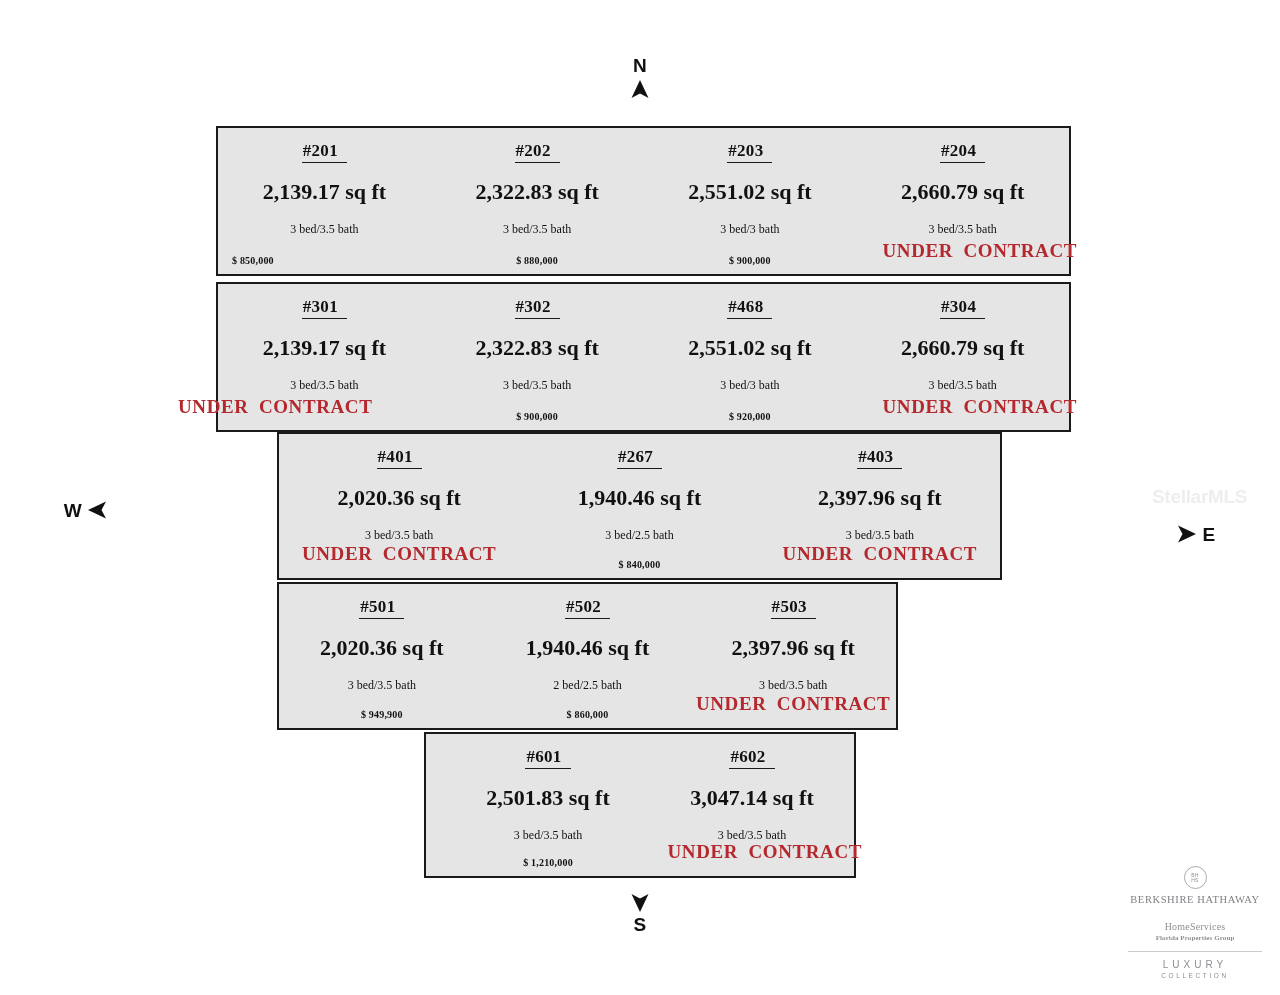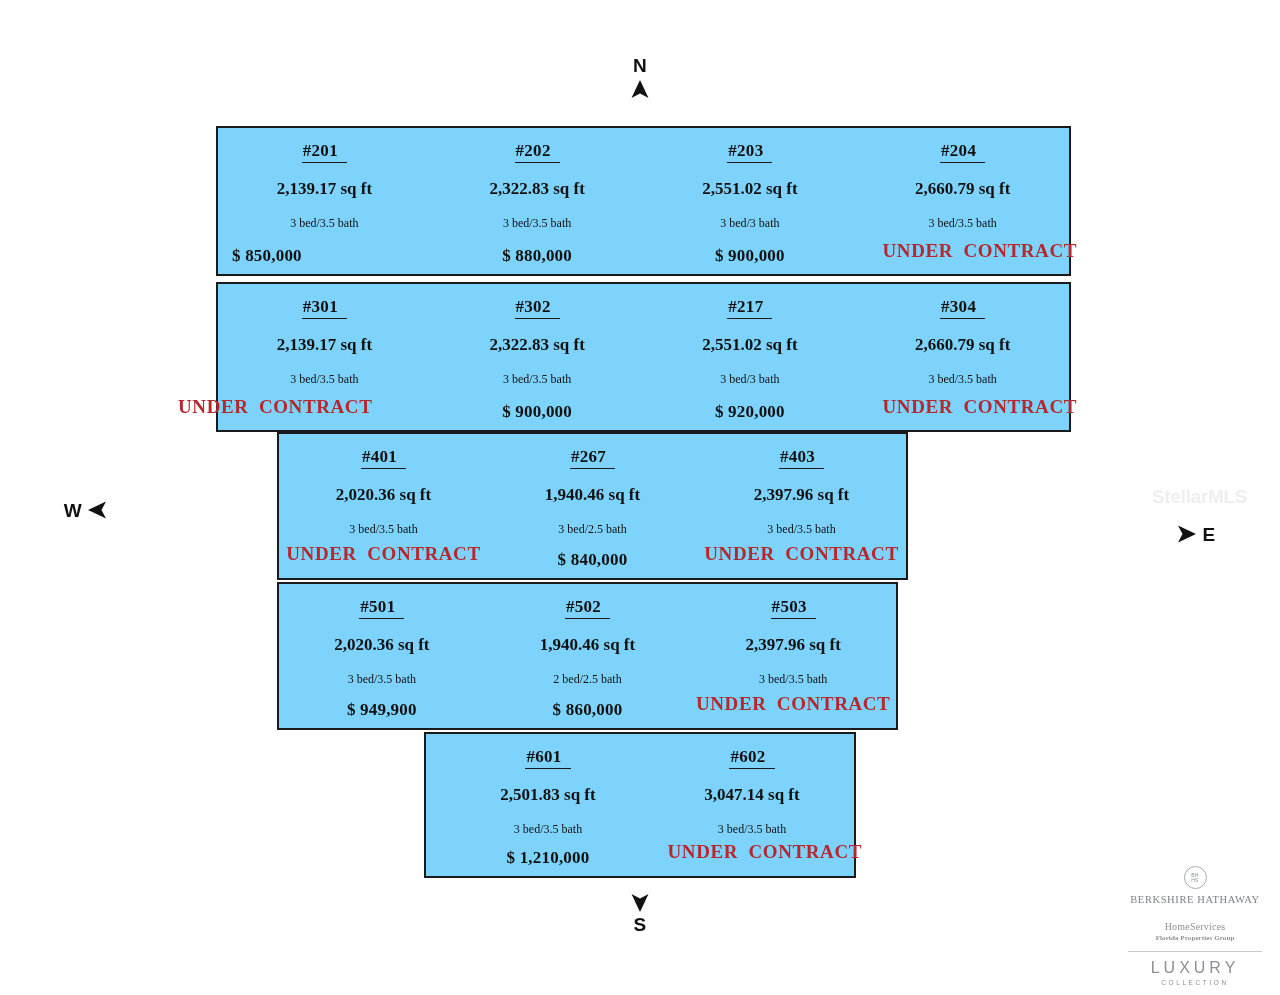--- a/index.html
+++ b/index.html
@@ -38,21 +38,21 @@
   .compass-s .compass-letter { margin-top: 2px; }
   .compass-w .compass-letter { margin-right: 4px; }
   .compass-e .compass-letter { margin-left: 4px; }
   .compass-arrow { display: block; }
 
   
   .block {
     position: absolute;
     box-sizing: border-box;
     border: 2px solid #1a1a1a;
-    background: #7dd3fc;
+    background: #e5e5e5;
   }
   .units {
     position: relative;
     width: 100%;
     height: 100%;
     display: flex;
     flex-direction: row;
     align-items: stretch;
   }
   .unit {
@@ -68,32 +68,32 @@
   .unit-id {
     font-size: 17px;
     font-weight: bold;
     letter-spacing: .3px;
     border-bottom: 1.5px solid #1a1a1a;
     padding: 0 9px 1px 1px;
     margin-bottom: 16px;
     white-space: nowrap;
   }
   .unit-size {
-    font-size: 17px;
+    font-size: 22px;
     font-weight: bold;
     margin-bottom: 17px;
     white-space: nowrap;
   }
   .unit-beds {
     font-size: 12px;
     margin-bottom: 9px;
     white-space: nowrap;
   }
   .unit-price {
-    font-size: 17px;
+    font-size: 10px;
     font-weight: bold;
     letter-spacing: .2px;
     white-space: nowrap;
   }
   .unit-status {
     position: absolute;
     bottom: 8px;
     left: 50%;
     transform: translateX(-50%);
     color: #b4282e;
@@ -169,21 +169,21 @@
     color: #8d8f93;
     margin-top: 2px;
   }
   .brand-rule {
     height: 1px;
     background: #c9cbce;
     margin: 9px 6px 7px 6px;
   }
   .brand-lux {
     font-family: "Liberation Sans", sans-serif;
-    font-size: 16px;
+    font-size: 10px;
     letter-spacing: 4px;
     color: #8d8f93;
     text-align: center;
   }
   .brand-coll {
     font-family: "Liberation Sans", sans-serif;
     font-size: 6.5px;
     letter-spacing: 2.6px;
     color: #8d8f93;
     margin-top: 2px;
@@ -257,35 +257,35 @@
       <span class="unit-beds">3 bed/3.5 bath</span>
       <span class="unit-status" style="bottom:12px;">UNDER  CONTRACT</span>
     </div>
     <div class="unit">
       <span class="unit-id">#302</span>
       <span class="unit-size">2,322.83 sq ft</span>
       <span class="unit-beds">3 bed/3.5 bath</span>
       <span class="unit-price" style="position:absolute;bottom:8px;left:50%;transform:translateX(-50%);">$ 900,000</span>
     </div>
     <div class="unit">
-      <span class="unit-id">#217</span>
+      <span class="unit-id">#468</span>
       <span class="unit-size">2,551.02 sq ft</span>
       <span class="unit-beds">3 bed/3 bath</span>
       <span class="unit-price" style="position:absolute;bottom:8px;left:50%;transform:translateX(-50%);margin-top:31px;">$ 920,000</span>
     </div>
     <div class="unit edge-right">
       <span class="unit-id">#304</span>
       <span class="unit-size">2,660.79 sq ft</span>
       <span class="unit-beds">3 bed/3.5 bath</span>
       <span class="unit-status" style="bottom:12px;">UNDER  CONTRACT</span>
     </div>
   </div>
 </div>
 
-<div class="block" style="left:277px; top:432px; width:631px; height:148px;">
+<div class="block" style="left:277px; top:432px; width:725px; height:148px;">
   <div class="units">
     <div class="unit">
       <span class="unit-id">#401</span>
       <span class="unit-size">2,020.36 sq ft</span>
       <span class="unit-beds">3 bed/3.5 bath</span>
       <span class="unit-status" style="bottom:13px;">UNDER  CONTRACT</span>
     </div>
     <div class="unit">
       <span class="unit-id">#267</span>
       <span class="unit-size">1,940.46 sq ft</span>

